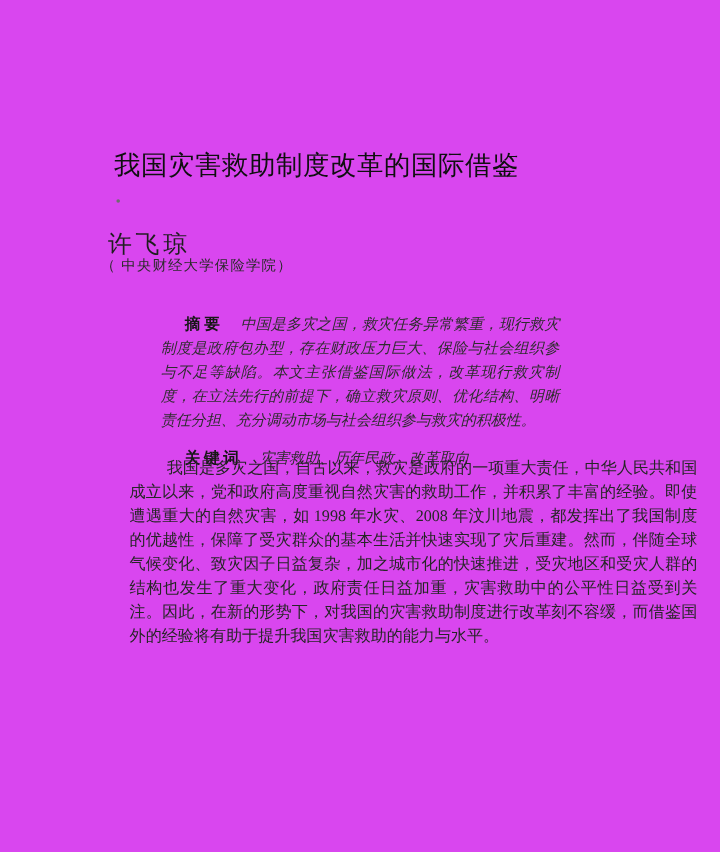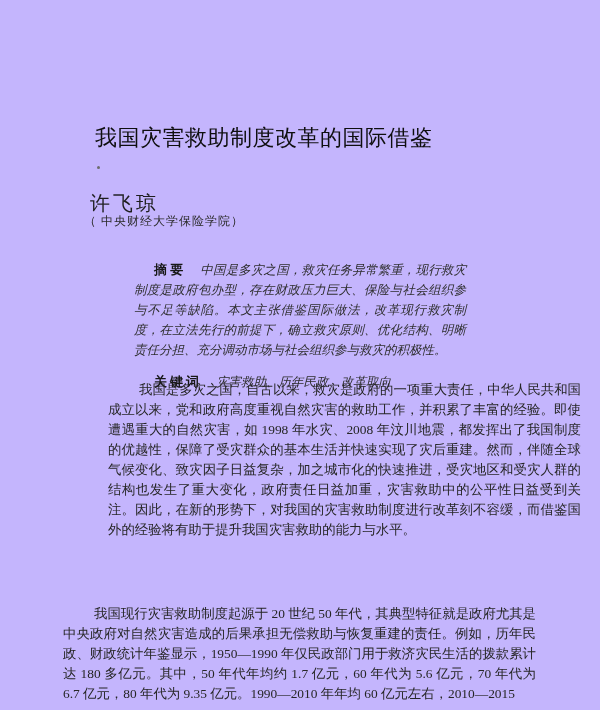--- a/index.html
+++ b/index.html
@@ -4,21 +4,21 @@
 <style>
   html, body {
     margin: 0;
     padding: 0;
     background: #ffffff;
   }
   .page {
     position: relative;
     width: 600px;
     height: 710px;
-    background: #c4b5fd;
+    background: #d946ef;
     overflow: hidden;
     font-family: "Liberation Serif", "DejaVu Serif", serif;
     color: #262626;
   }
   .paper-title {
     position: absolute;
     left: 95px;
     top: 123px;
     margin: 0;
     font-size: 22px;
@@ -114,15 +114,14 @@
   <div class="affiliation">（ 中央财经大学保险学院）</div>
 
   <div class="abstract-block">
     <p class="abstract-para"><span class="abs-label">摘要</span><span>中国是多灾之国，救灾任务异常繁重，现行救灾制度是政府包办型，存在财政压力巨大、保险与社会组织参与不足等缺陷。本文主张借鉴国际做法，改革现行救灾制度，在立法先行的前提下，确立救灾原则、优化结构、明晰责任分担、充分调动市场与社会组织参与救灾的积极性。</span></p>
     <p class="keywords-para"><span class="abs-label">关键词</span><span>灾害救助、历年民政、改革取向</span></p>
   </div>
 
   <p class="body-para intro-para">我国是多灾之国，自古以来，救灾是政府的一项重大责任，中华人民共和国成立以来，党和政府高度重视自然灾害的救助工作，并积累了丰富的经验。即使遭遇重大的自然灾害，如 1998 年水灾、2008 年汶川地震，都发挥出了我国制度的优越性，保障了受灾群众的基本生活并快速实现了灾后重建。然而，伴随全球气候变化、致灾因子日益复杂，加之城市化的快速推进，受灾地区和受灾人群的结构也发生了重大变化，政府责任日益加重，灾害救助中的公平性日益受到关注。因此，在新的形势下，对我国的灾害救助制度进行改革刻不容缓，而借鉴国外的经验将有助于提升我国灾害救助的能力与水平。</p>
 
 
-  <p class="body-para section1-para">我国现行灾害救助制度起源于 20 世纪 50 年代，其典型特征就是政府尤其是中央政府对自然灾害造成的后果承担无偿救助与恢复重建的责任。例如，历年民政、财政统计年鉴显示，1950—1990 年仅民政部门用于救济灾民生活的拨款累计达 180 多亿元。其中，50 年代年均约 1.7 亿元，60 年代为 5.6 亿元，70 年代为 6.7 亿元，80 年代为 9.35 亿元。1990—2010 年年均 60 亿元左右，2010—2015</p>
 
 </div>
 
 </body></html>

